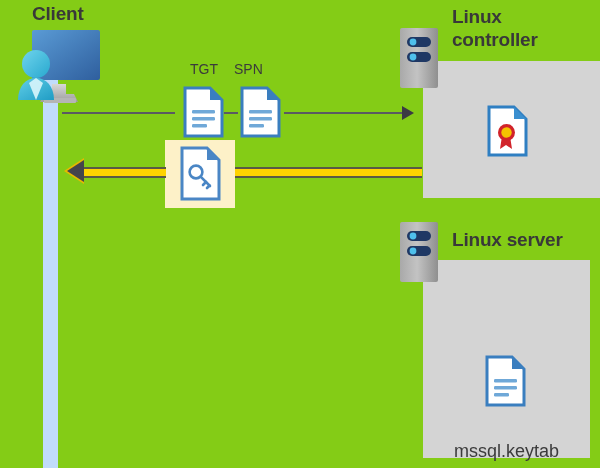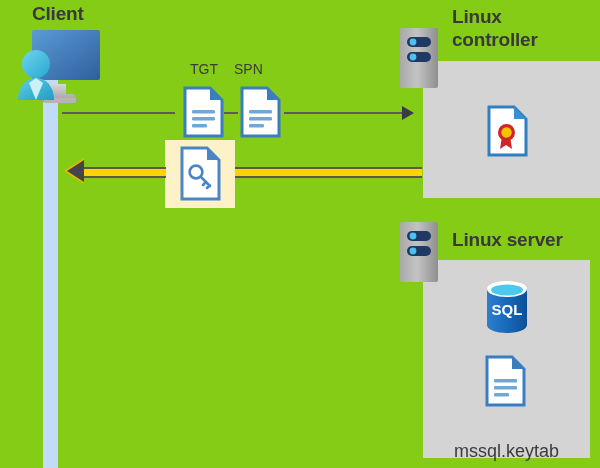--- a/index.html
+++ b/index.html
@@ -225,35 +225,20 @@
       <rect x="0" y="0" width="38" height="60" rx="2" fill="url(#srvGrad1)"></rect>
       <rect x="7" y="9" width="24" height="10" rx="5" fill="#1f3864"></rect>
       <circle cx="13" cy="14" r="3.4" fill="#4fc0ec"></circle>
       <rect x="7" y="24" width="24" height="10" rx="5" fill="#1f3864"></rect>
       <circle cx="13" cy="29" r="3.4" fill="#4fc0ec"></circle>
     </svg>
   </div>
 
   <div class="abs heading" style="left:452px; top:228px; width:148px;">Linux server</div>
 
-  <div class="abs" style="left:481px; top:279px; width:52px; height:56px;">
-    <svg width="52" height="56" viewBox="0 0 52 56">
-      <defs>
-        <linearGradient id="sqlSide" x1="0" y1="0" x2="1" y2="0">
-          <stop offset="0%" stop-color="#2d7fd0"></stop>
-          <stop offset="55%" stop-color="#1666b8"></stop>
-          <stop offset="100%" stop-color="#0d4f97"></stop>
-        </linearGradient>
-      </defs>
-      <path d="M6 10 v36 c0 4.5 9 8 20 8 c11 0 20 -3.5 20 -8 V10 z" fill="url(#sqlSide)"></path>
-      <ellipse cx="26" cy="10" rx="20" ry="8" fill="#ffffff"></ellipse>
-      <ellipse cx="26" cy="11" rx="16" ry="5.6" fill="#4fc8ef"></ellipse>
-      <text x="26" y="36" font-family="'Liberation Sans',sans-serif" font-size="15" font-weight="bold" fill="#ffffff" text-anchor="middle">SQL</text>
-    </svg>
-  </div>
 
   <div class="abs" style="left:485px; top:355px; width:41px; height:52px;">
     <svg width="41" height="52" viewBox="0 0 41 52">
       <path d="M2 2 h25 l12 12 v36 H2 z" fill="#ffffff" stroke="#3a7ebf" stroke-width="3"></path>
       <path d="M27 2 l12 12 h-12 z" fill="#3a7ebf"></path>
       <g fill="#6fa8d8">
         <rect x="9" y="24" width="23" height="3.4" rx="1.2"></rect>
         <rect x="9" y="31" width="23" height="3.4" rx="1.2"></rect>
         <rect x="9" y="38" width="15" height="3.4" rx="1.2"></rect>
       </g>

